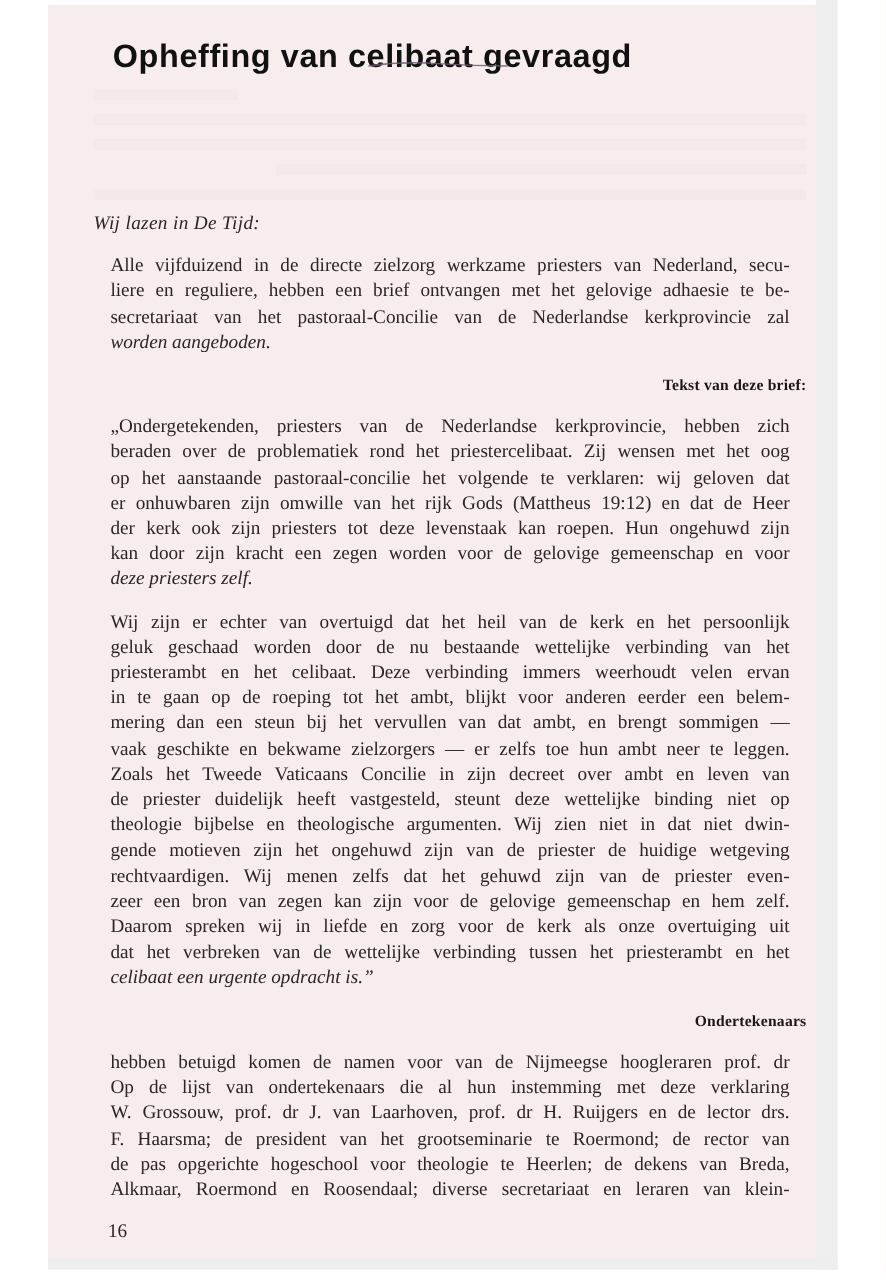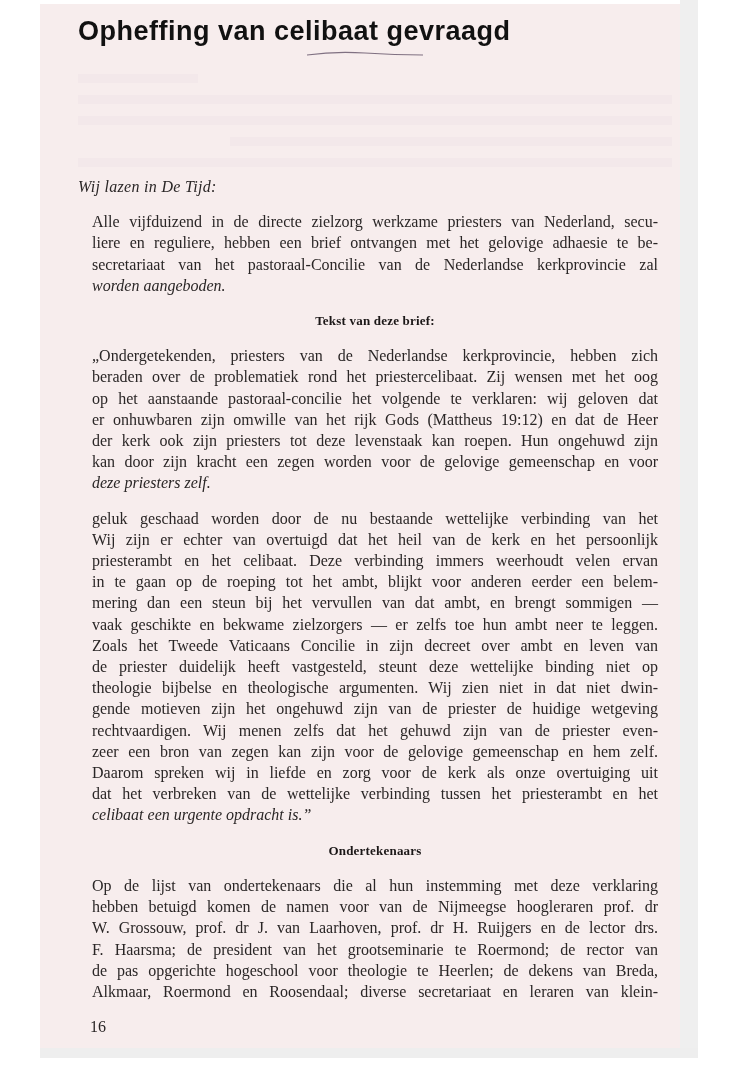--- a/index.html
+++ b/index.html
@@ -16,39 +16,39 @@
   }
   .bottom-strip {
     position: absolute; left: 40px; top: 1048px; width: 658px; height: 10px;
     background: #eeeeee;
   }
   .ghost {
     position: absolute; left: 78px; width: 594px; height: 9px;
     background: #f1e6e8; opacity: 0.8;
   }
   .title {
-    position: absolute; left: 78px; top: 16px; margin: 0;
+    position: absolute; left: 78px; top: 16px; margin: 16px;
     font-family: "Liberation Sans", sans-serif; font-weight: bold;
     font-size: 27px; letter-spacing: 0.5px; color: #111;
     white-space: nowrap;
   }
   .pencil {
     position: absolute; left: 305px; top: 50px; width: 120px; height: 8px;
   }
   .body-text {
     position: absolute; left: 78px; top: 176px; width: 594px;
     font-family: "Liberation Serif", "DejaVu Serif", serif;
     font-size: 16px; line-height: 21.2px; color: #2a2626;
   }
   .lead { font-style: italic; margin: 0 0 4px 0; letter-spacing: 0.3px; }
   .para { margin: 14px; text-align: justify; }
   .line { display: block; text-align: justify; text-align-last: justify; white-space: nowrap; }
   .line.last { text-align-last: left; font-style: italic; }
   .subhead {
-    margin: 0; text-align: center; font-weight: bold;
+    margin: 0; text-align: right; font-weight: bold;
     font-family: "Liberation Serif", serif; font-size: 13px; color: #1b1717;
     letter-spacing: 0.2px;
   }
   .pagenum { margin: 6px 0 0 12px; font-size: 16px; }
 </style>
 </head>
 <body>
 
 <div class="page"></div>
 <div class="page-edge"></div>
@@ -81,42 +81,42 @@
     <span class="line">„Ondergetekenden, priesters van de Nederlandse kerkprovincie, hebben zich</span>
     <span class="line">beraden over de problematiek rond het priestercelibaat. Zij wensen met het oog</span>
     <span class="line">op het aanstaande pastoraal-concilie het volgende te verklaren: wij geloven dat</span>
     <span class="line">er onhuwbaren zijn omwille van het rijk Gods (Mattheus 19:12) en dat de Heer</span>
     <span class="line">der kerk ook zijn priesters tot deze levenstaak kan roepen. Hun ongehuwd zijn</span>
     <span class="line">kan door zijn kracht een zegen worden voor de gelovige gemeenschap en voor</span>
     <span class="line last">deze priesters zelf.</span>
   </div>
 
   <div class="para">
+    <span class="line">Wij zijn er echter van overtuigd dat het heil van de kerk en het persoonlijk</span>
     <span class="line">geluk geschaad worden door de nu bestaande wettelijke verbinding van het</span>
-    <span class="line">Wij zijn er echter van overtuigd dat het heil van de kerk en het persoonlijk</span>
     <span class="line">priesterambt en het celibaat. Deze verbinding immers weerhoudt velen ervan</span>
     <span class="line">in te gaan op de roeping tot het ambt, blijkt voor anderen eerder een belem-</span>
     <span class="line">mering dan een steun bij het vervullen van dat ambt, en brengt sommigen —</span>
     <span class="line">vaak geschikte en bekwame zielzorgers — er zelfs toe hun ambt neer te leggen.</span>
     <span class="line">Zoals het Tweede Vaticaans Concilie in zijn decreet over ambt en leven van</span>
     <span class="line">de priester duidelijk heeft vastgesteld, steunt deze wettelijke binding niet op</span>
     <span class="line">theologie bijbelse en theologische argumenten. Wij zien niet in dat niet dwin-</span>
     <span class="line">gende motieven zijn het ongehuwd zijn van de priester de huidige wetgeving</span>
     <span class="line">rechtvaardigen. Wij menen zelfs dat het gehuwd zijn van de priester even-</span>
     <span class="line">zeer een bron van zegen kan zijn voor de gelovige gemeenschap en hem zelf.</span>
     <span class="line">Daarom spreken wij in liefde en zorg voor de kerk als onze overtuiging uit</span>
     <span class="line">dat het verbreken van de wettelijke verbinding tussen het priesterambt en het</span>
     <span class="line last">celibaat een urgente opdracht is.”</span>
   </div>
 
   <p class="subhead">Ondertekenaars</p>
 
   <div class="para">
+    <span class="line">hebben betuigd komen de namen voor van de Nijmeegse hoogleraren prof. dr</span>
     <span class="line">Op de lijst van ondertekenaars die al hun instemming met deze verklaring</span>
-    <span class="line">hebben betuigd komen de namen voor van de Nijmeegse hoogleraren prof. dr</span>
     <span class="line">W. Grossouw, prof. dr J. van Laarhoven, prof. dr H. Ruijgers en de lector drs.</span>
     <span class="line">F. Haarsma; de president van het grootseminarie te Roermond; de rector van</span>
     <span class="line">de pas opgerichte hogeschool voor theologie te Heerlen; de dekens van Breda,</span>
     <span class="line">Alkmaar, Roermond en Roosendaal; diverse secretariaat en leraren van klein-</span>
   </div>
 
   <p class="pagenum">16</p>
 </div>
 
 </body></html>

